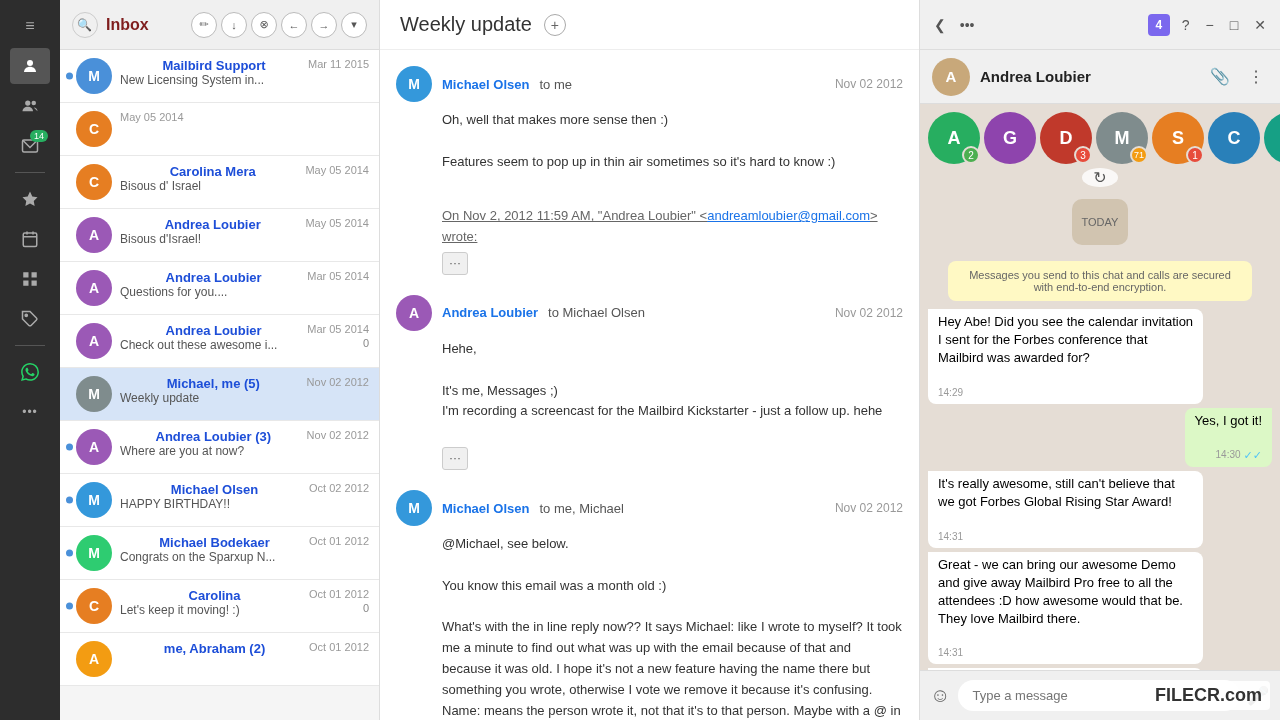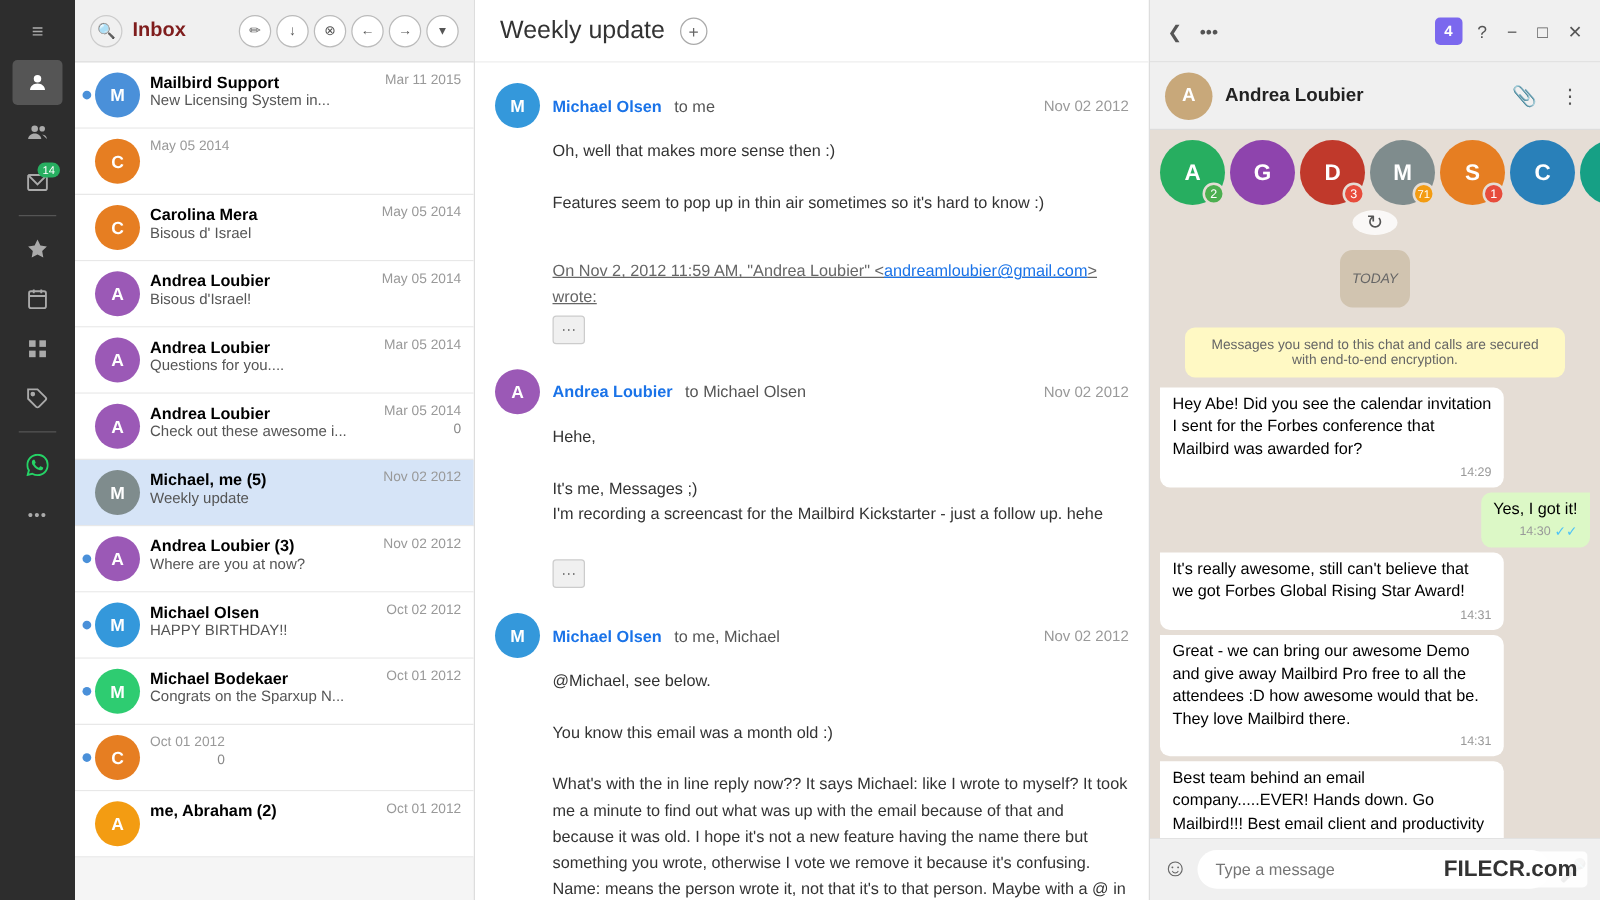--- a/index.html
+++ b/index.html
@@ -21,21 +21,21 @@
     .search-btn { background: none; border: 1px solid #ccc; border-radius: 50%; width: 26px; height: 26px; display: flex; align-items: center; justify-content: center; cursor: pointer; color: #666; font-size: 12px; }
     .inbox-label { font-size: 16px; font-weight: 600; color: #7f1d1d; flex: 1; }
     .toolbar-icons { display: flex; gap: 4px; align-items: center; }
     .toolbar-icon { width: 26px; height: 26px; border: 1px solid #bbb; border-radius: 50%; display: flex; align-items: center; justify-content: center; cursor: pointer; color: #555; font-size: 11px; background: #fff; }
     .email-list { flex: 1; overflow-y: auto; }
     .email-item { display: flex; align-items: flex-start; padding: 8px 10px 8px 16px; border-bottom: 1px solid #e8e8e8; cursor: pointer; background: #fff; position: relative; }
     .email-item.active { background: #d6e4f7; }
     .unread-dot { position: absolute; left: 6px; top: 50%; transform: translateY(-50%); width: 7px; height: 7px; background: #4a90d9; border-radius: 50%; }
     .email-avatar { width: 36px; height: 36px; border-radius: 50%; margin-right: 8px; flex-shrink: 0; display: flex; align-items: center; justify-content: center; color: #fff; font-size: 14px; font-weight: 600; }
     .email-content { flex: 1; min-width: 0; }
-    .email-sender { font-weight: 600; font-size: 13px; color: #000000; white-space: nowrap; overflow: hidden; text-overflow: ellipsis; }
+    .email-sender { font-weight: 600; font-size: 13px; color: #1d4ed8; white-space: nowrap; overflow: hidden; text-overflow: ellipsis; text-align: center; }
     .email-subject { font-size: 12px; color: #555; white-space: nowrap; overflow: hidden; text-overflow: ellipsis; }
     .email-meta { display: flex; flex-direction: column; align-items: flex-end; gap: 2px; font-size: 11px; color: #999; flex-shrink: 0; }
     .email-count { font-size: 11px; color: #888; }
 
     
     .email-thread-panel { flex: 1; background: #fff; display: flex; flex-direction: column; border-right: 1px solid #ddd; overflow: hidden; }
     .thread-header { height: 50px; display: flex; align-items: center; padding: 0 20px; border-bottom: 1px solid #eee; gap: 12px; }
     .thread-title { font-size: 20px; font-weight: 400; color: #333; }
     .add-btn { width: 22px; height: 22px; border-radius: 50%; border: 1px solid #aaa; display: flex; align-items: center; justify-content: center; cursor: pointer; color: #666; font-size: 14px; }
     .thread-messages { flex: 1; overflow-y: auto; padding: 16px; }
@@ -64,27 +64,27 @@
     .chat-header-icon { color: #555; font-size: 16px; cursor: pointer; padding: 4px; }
 
     .chat-body { flex: 1; overflow-y: auto; padding: 8px; background: #e5ddd5; display: flex; flex-direction: column; gap: 4px; position: relative; }
     .chat-contacts-strip { display: flex; gap: 4px; flex-shrink: 0; }
     .contact-avatar-wrap { position: relative; cursor: pointer; }
     .contact-avatar { width: 52px; height: 52px; border-radius: 50%; display: flex; align-items: center; justify-content: center; color: #fff; font-size: 18px; font-weight: 700; }
     .contact-badge { position: absolute; bottom: 0; right: 0; background: #4caf50; color: #fff; border-radius: 50%; width: 18px; height: 18px; font-size: 10px; display: flex; align-items: center; justify-content: center; border: 2px solid #e5ddd5; }
     .contact-badge-red { background: #e74c3c; }
 
     .chat-date-divider { text-align: center; margin: 8px 0; }
-    .chat-date-pill { background: #d1c4b0; color: #666; font-size: 11px; padding: 17px 10px; border-radius: 10px; display: inline-block; font-style: italic; }
+    .chat-date-pill { background: #d1c4b0; color: #666; font-size: 11px; padding: 17px 10px; border-radius: 10px; display: inline-block; }
     .chat-encryption-notice { background: #fff9c4; border-radius: 8px; padding: 8px 10px; font-size: 11px; color: #666; text-align: center; margin: 4px 20px; }
 
     .chat-bubble { max-width: 80%; border-radius: 8px; padding: 4px 10px; font-size: 13px; line-height: 1.4; position: relative; }
     .chat-bubble.received { background: #fff; align-self: flex-start; border-top-left-radius: 0; }
     .chat-bubble.sent { background: #dcf8c6; align-self: flex-end; border-top-right-radius: 0; }
-    .bubble-time { font-size: 10px; color: #999; text-align: right; margin-top: 3px; }
+    .bubble-time { font-size: 10px; color: #999; text-align: left; margin-top: 18px; }
     .bubble-time-sent { display: flex; align-items: center; justify-content: flex-end; gap: 3px; }
     .check-mark { color: #4fc3f7; font-size: 11px; }
 
     .unread-messages-divider { background: #d1c4b0; color: #666; font-size: 11px; padding: 4px 0; text-align: center; border-radius: 4px; margin: 4px 0; }
 
     .refresh-btn { width: 36px; height: 36px; border-radius: 50%; background: rgba(255,255,255,0.8); display: flex; align-items: center; justify-content: center; align-self: center; cursor: pointer; font-size: 16px; color: #555; }
 
     .chat-input-area { height: 50px; background: #f0f0f0; display: flex; align-items: center; padding: 0 10px; gap: 8px; border-top: 1px solid #ddd; }
     .chat-emoji-btn { color: #666; font-size: 20px; cursor: pointer; }
     .chat-input { flex: 1; background: #fff; border: none; border-radius: 20px; padding: 8px 14px; font-size: 13px; outline: none; }
@@ -278,20 +278,24 @@
           <div class="email-subject">Congrats on the Sparxup N...</div>
         </div>
         <div class="email-meta">
           <span>Oct 01 2012</span>
         </div>
       </div>
 
       <div class="email-item">
         <div class="unread-dot"></div>
         <div class="email-avatar" style="background:#e67e22;">C</div>
+        <div class="email-content">
+          <div class="email-sender">Carolina</div>
+          <div class="email-subject">Let's keep it moving! :)</div>
+        </div>
         <div class="email-meta">
           <span>Oct 01 2012</span>
           <span class="email-count">0</span>
         </div>
       </div>
 
       <div class="email-item">
         <div class="email-avatar" style="background:#f39c12;">A</div>
         <div class="email-content">
           <div class="email-sender">me, Abraham  (2)</div>

